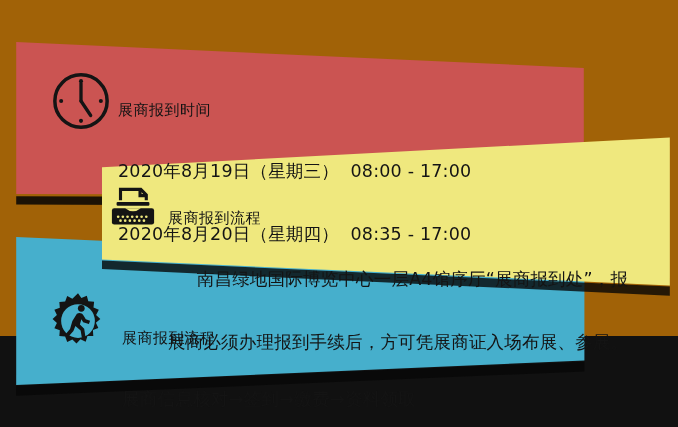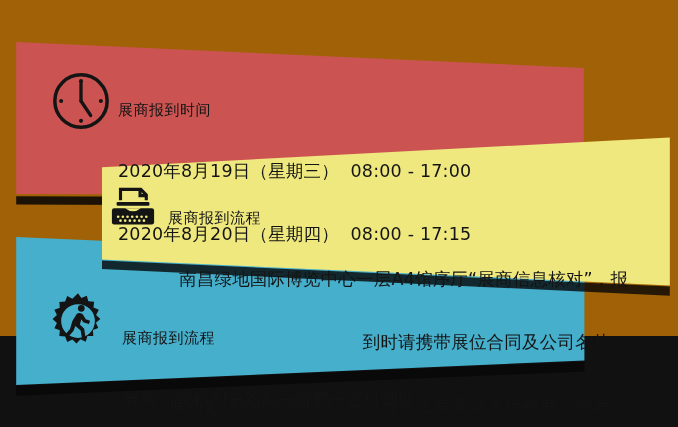--- a/index.html
+++ b/index.html
@@ -172,21 +172,21 @@
         <circle cx="52.5" cy="32" r="2.1" fill="#141414"></circle>
         <circle cx="32" cy="52.5" r="2.1" fill="#141414"></circle>
         <circle cx="11.5" cy="32" r="2.1" fill="#141414"></circle>
         <path d="M32 32 L32 14" stroke="#141414" stroke-width="3.4" stroke-linecap="round"></path>
         <path d="M32 32 L42 47" stroke="#141414" stroke-width="3.4" stroke-linecap="round"></path>
       </svg>
     </div>
     <div class="text-block">
       <div class="lbl">展商报到时间</div>
       <div class="body-line">2020年8月19日（星期三）  08:00 - 17:00</div>
-      <div class="body-line">2020年8月20日（星期四）  08:00 - 17:15</div>
+      <div class="body-line">2020年8月20日（星期四）  08:35 - 17:00</div>
     </div>
   </div>
 
   <div class="panel" id="panel-process">
     <div class="panel-shadow"></div>
     <div class="panel-shape"></div>
   </div>
 
   <div class="content" id="content-process">
     <div class="icon-wrap">
@@ -235,19 +235,18 @@
             <circle cx="22" cy="52" r="1.7"></circle>
           <circle cx="28" cy="52" r="1.7"></circle>
             <circle cx="34" cy="52" r="1.7"></circle>
           <circle cx="40" cy="52" r="1.7"></circle>
             <circle cx="46" cy="52" r="1.7"></circle>
         </g>
       </svg>
     </div>
     <div class="text-block">
       <div class="lbl">展商报到流程</div>
-      <div class="body-line">南昌绿地国际博览中心一层A4馆序厅“展商信息核对”，报</div>
-      <div class="body-line">到时请携带展位合同及公司名片；</div>
+      <div class="body-line">南昌绿地国际博览中心一层A4馆序厅“展商报到处”，报</div>
       <div class="body-line">展商必须办理报到手续后，方可凭展商证入场布展、参展。</div>
     </div>
   </div>
 
 </div>
 
 </body></html>

